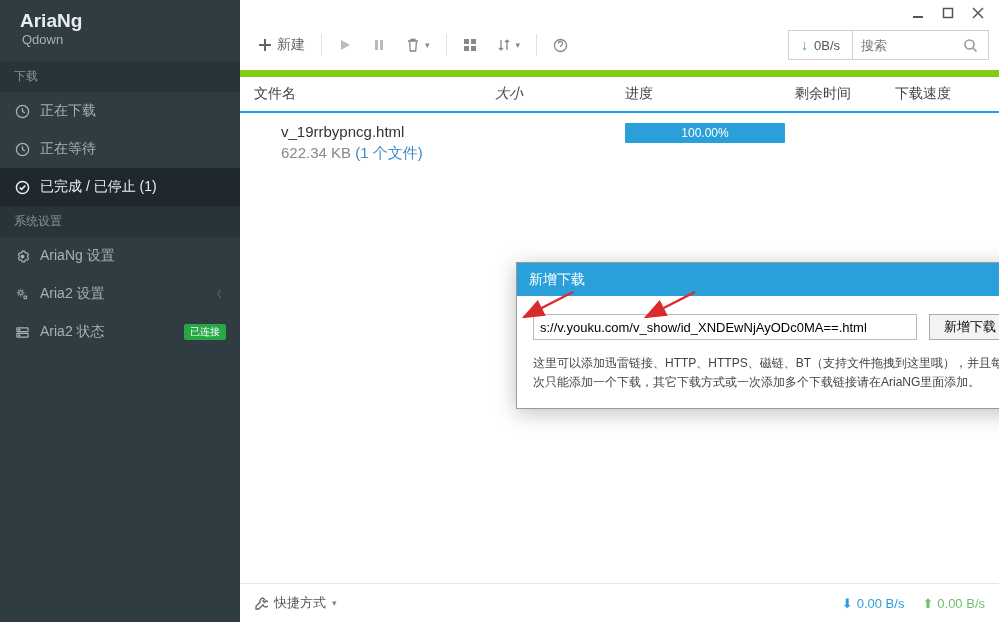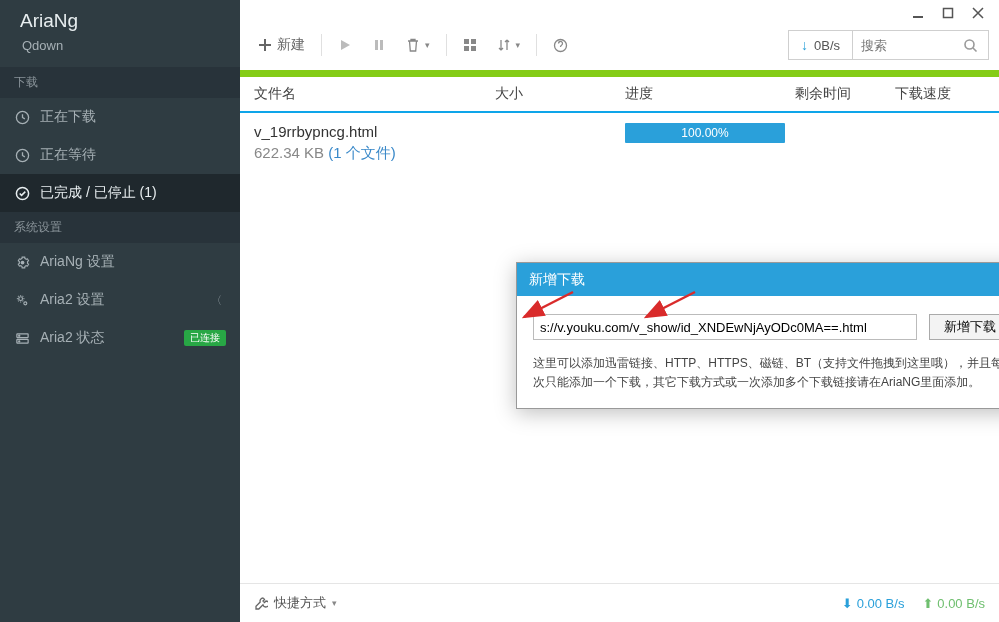--- a/index.html
+++ b/index.html
@@ -1,20 +1,20 @@
 <!DOCTYPE html>
 <html><head>
 <meta charset="utf-8">
 <style>
 * { margin: 0; padding: 0; box-sizing: border-box; font-family: "Microsoft YaHei", Arial, sans-serif; }
 body { width: 999px; height: 622px; overflow: hidden; background: #fff; position: relative; }
 .app { display: flex; width: 100%; height: 100%; }
 .sidebar { width: 240px; background: #2f3c42; color: #a6b0b5; display: flex; flex-direction: column; flex-shrink: 0; }
 .sidebar-header { padding: 10px 20px 14px; }
-.app-title { color: #e8eef0; font-size: 19px; font-weight: 400; margin-bottom: 6px; }
+.app-title { color: #e8eef0; font-size: 19px; font-weight: 700; }
 .app-subtitle { color: #a6b0b5; font-size: 13px; padding-left: 2px; }
 .sidebar-section { font-size: 12px; color: #8a949a; padding: 7px 14px; background: #28333a; }
 .sidebar-item { display: flex; align-items: center; padding: 10px 14px; font-size: 14px; cursor: pointer; gap: 10px; position: relative; }
 .sidebar-item.active { background: #1f282d; color: #e8eef0; }
 .sidebar-icon { width: 16px; height: 16px; display: inline-flex; align-items: center; justify-content: center; flex-shrink: 0; }
 .sidebar-label { flex: 1; }
 .collapse-btn { color: #8a949a; font-size: 11px; padding: 0 4px; }
 .badge { background: #28a745; color: #fff; font-size: 10px; padding: 1px 6px; border-radius: 2px; }
 .main { flex: 1; display: flex; flex-direction: column; background: #fff; position: relative; }
 .titlebar { height: 26px; display: flex; justify-content: flex-end; align-items: center; gap: 16px; padding: 0 14px; }
@@ -22,25 +22,25 @@
 .toolbar { display: flex; align-items: center; padding: 4px 10px 10px 10px; gap: 4px; border-bottom: 7px solid #84cc16; }
 .tb-btn { display: inline-flex; align-items: center; gap: 5px; padding: 4px 8px; color: #666; cursor: pointer; font-size: 14px; border-radius: 3px; }
 .tb-sep { width: 1px; height: 22px; background: #e0e0e0; margin: 0 4px; }
 .search-wrap { margin-left: auto; display: flex; align-items: center; border: 1px solid #cfcfcf; height: 30px; }
 .speed-box { padding: 0 12px; display: flex; align-items: center; gap: 6px; font-size: 13px; color: #555; border-right: 1px solid #cfcfcf; height: 100%; }
 .down-arrow { color: #2aa0d8; font-size: 14px; }
 .search-input { border: none; outline: none; padding: 0 8px; font-size: 13px; width: 100px; height: 100%; color:#666; }
 .search-btn { padding: 0 10px; color: #888; cursor: pointer; height: 100%; display: flex; align-items: center; }
 .table-header { display: flex; padding: 8px 14px; border-bottom: 2px solid #0ea5e9; font-size: 14px; color: #444; }
 .col-name { flex: 1; }
-.col-size { width: 130px; }
+.col-size { width: 130px; font-style: italic; }
 .col-progress { width: 170px; }
 .col-remaining { width: 100px; }
 .col-speed { width: 90px; }
-.task-list { flex: 1; overflow: auto; }
+.task-list { flex: 1; overflow: auto; padding-left: 27px; }
 .task-row { display: flex; padding: 10px 14px 16px; font-size: 14px; }
 .task-name-block { flex: 1; }
 .filename { color: #333; font-size: 15px; }
 .filesize { color: #888; font-size: 15px; margin-top: 4px; }
 .file-count { color: #3a89c9; }
 .task-progress { width: 170px; }
 .progress-bar { background: #2aa0da; color: #fff; font-size: 12px; text-align: center; padding: 3px 0; border-radius: 1px; width: 160px; }
 .statusbar { border-top: 1px solid #e5e5e5; display: flex; align-items: center; padding: 10px 14px; font-size: 13px; color: #555; }
 .quick { display: flex; align-items: center; gap: 6px; cursor: pointer; }
 .sb-right { margin-left: auto; display: flex; gap: 18px; }

